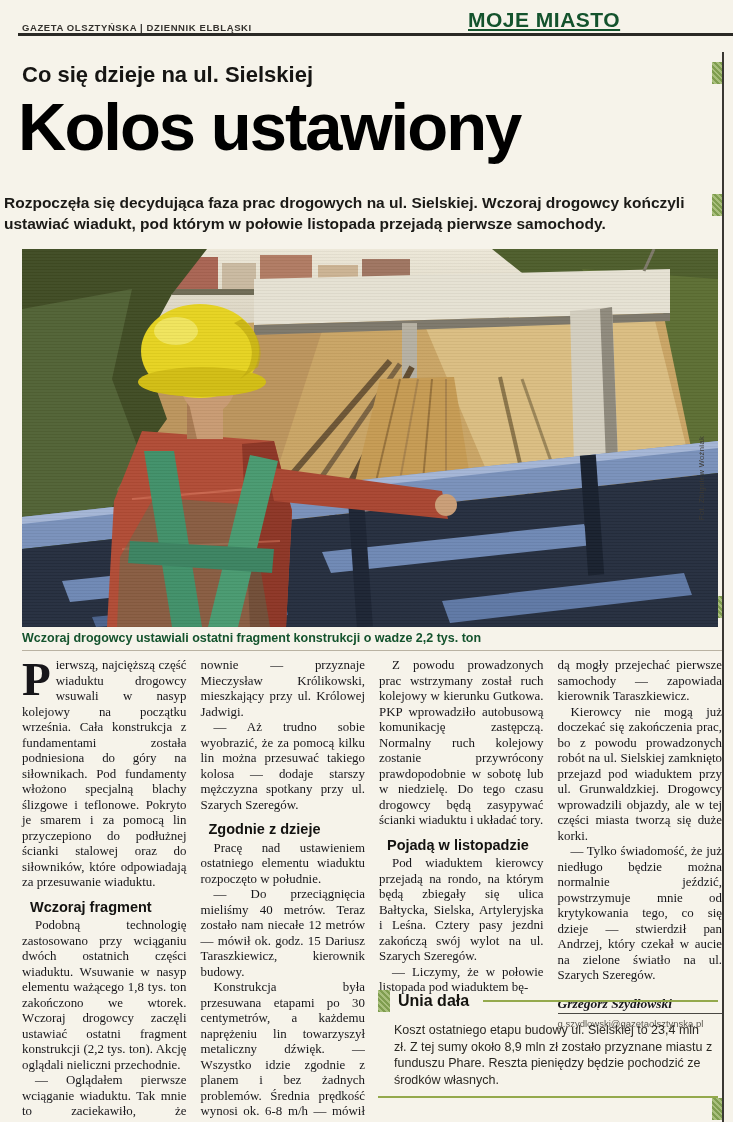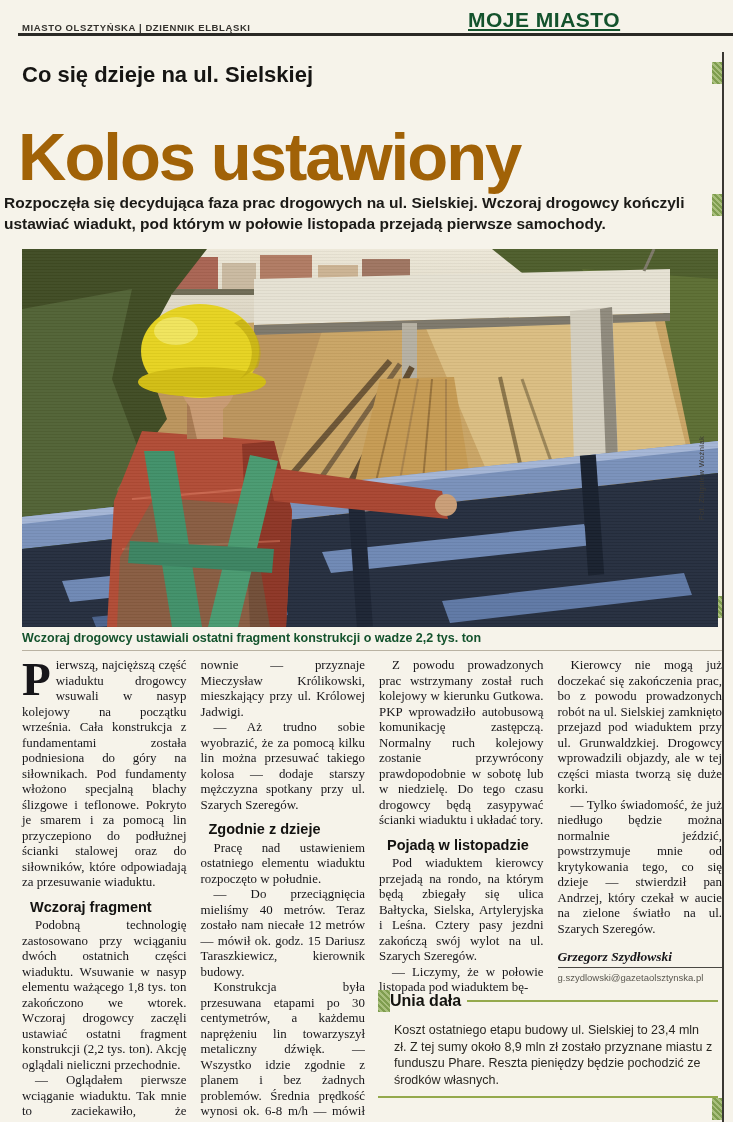--- a/index.html
+++ b/index.html
@@ -43,21 +43,21 @@
   .edge-marker.m3{top:596px;}
   .edge-marker.m4{top:1098px;}
   
   .kicker{
     position:absolute;left:22px;top:62px;
     font-size:22px;font-weight:bold;color:#161513;
   }
   .headline{
     position:absolute;left:18px;top:88px;
     font-size:67px;font-weight:bold;letter-spacing:-2px;
-    color:#a16207;white-space:nowrap;margin-top:30px;
+    color:#000000;white-space:nowrap;
   }
   .lead{
     position:absolute;left:4px;top:192px;width:702px;
     font-size:15.5px;font-weight:bold;line-height:21px;
     color:#1b1a17;
   }
   
   .photo{
     position:absolute;left:22px;top:249px;width:696px;height:378px;
     overflow:hidden;background:#cfc8b6;
@@ -109,40 +109,40 @@
     padding-bottom:2px;border-bottom:1.5px solid #4a4844;
   }
   .byline .email{
     font-family:"Liberation Sans",sans-serif;
     font-size:9.5px;color:#5a574f;margin-top:2px;text-align:left;
   }
   
   .infobox{
     position:absolute;left:378px;top:990px;width:340px;
   }
-  .infobox-head{display:flex;align-items:center;}
+  .infobox-head{display:flex;align-items:center;gap:8px;}
   .infobox-icon{width:12px;height:22px;flex:0 0 auto;}
   .infobox-title{
     font-size:16px;font-weight:bold;color:#14130f;white-space:nowrap;
   }
   .infobox-headline-rule{flex:1;height:2px;background:#94a94c;margin-left:6px;}
   .infobox-text{
     margin:10px 5px 0 16px;
     font-size:12.5px;line-height:16.5px;color:#2a2823;
   }
   .infobox-bottom-rule{
     margin-top:8px;height:2px;background:#94a94c;
   }
 </style>
 </head>
 <body>
 
 <div class="page">
 
-  <div class="masthead-left">MIASTO OLSZTYŃSKA  |  DZIENNIK ELBLĄSKI</div>
+  <div class="masthead-left">GAZETA OLSZTYŃSKA  |  DZIENNIK ELBLĄSKI</div>
   <div class="masthead-section">MOJE MIASTO</div>
   <div class="masthead-rule"></div>
 
   <div class="edge-line"></div>
   <div class="edge-marker m1 hatch-green"></div>
   <div class="edge-marker m2 hatch-green"></div>
   <div class="edge-marker m3 hatch-green"></div>
   <div class="edge-marker m4 hatch-green"></div>
 
   <div class="kicker">Co się dzieje na ul. Sielskiej</div>
@@ -245,20 +245,21 @@
         <p class="ind">— Do przeciągnięcia mieliśmy 40 metrów. Teraz zostało nam niecałe 12 metrów — mówił ok. godz. 15 Dariusz Taraszkiewicz, kierownik budowy.</p>
         <p class="ind">Konstrukcja była przesuwana etapami po 30 centymetrów, a każdemu naprężeniu lin towarzyszył metaliczny dźwięk. — Wszystko idzie zgodnie z planem i bez żadnych problemów. Średnia prędkość wynosi ok. 6-8 m/h — mówił pracownik obsługujący specjalne urządzenie regulujące pracę lin.</p>
       </div>
       <div class="col">
         <p class="ind">Z powodu prowadzonych prac wstrzymany został ruch kolejowy w kierunku Gutkowa. PKP wprowadziło autobusową komunikację zastępczą. Normalny ruch kolejowy zostanie przywrócony prawdopodobnie w sobotę lub w niedzielę. Do tego czasu drogowcy będą zasypywać ścianki wiaduktu i układać tory.</p>
         <h3>Pojadą w listopadzie</h3>
         <p class="ind">Pod wiaduktem kierowcy przejadą na rondo, na którym będą zbiegały się ulica Bałtycka, Sielska, Artyleryjska i Leśna. Cztery pasy jezdni zakończą swój wylot na ul. Szarych Szeregów.</p>
         <p class="ind">— Liczymy, że w połowie listopada pod wiaduktem bę-</p>
       </div>
       <div class="col">
+        <p>dą mogły przejechać pierwsze samochody — zapowiada kierownik Taraszkiewicz.</p>
         <p class="ind">Kierowcy nie mogą już doczekać się zakończenia prac, bo z powodu prowadzonych robót na ul. Sielskiej zamknięto przejazd pod wiaduktem przy ul. Grunwaldzkiej. Drogowcy wprowadzili objazdy, ale w tej części miasta tworzą się duże korki.</p>
         <p class="ind">— Tylko świadomość, że już niedługo będzie można normalnie jeździć, powstrzymuje mnie od krytykowania tego, co się dzieje — stwierdził pan Andrzej, który czekał w aucie na zielone światło na ul. Szarych Szeregów.</p>
         <div class="byline">
           <div class="author">Grzegorz Szydłowski</div>
           <div class="email">g.szydlowski@gazetaolsztynska.pl</div>
         </div>
       </div>
     </div>
 
   <div class="infobox">

